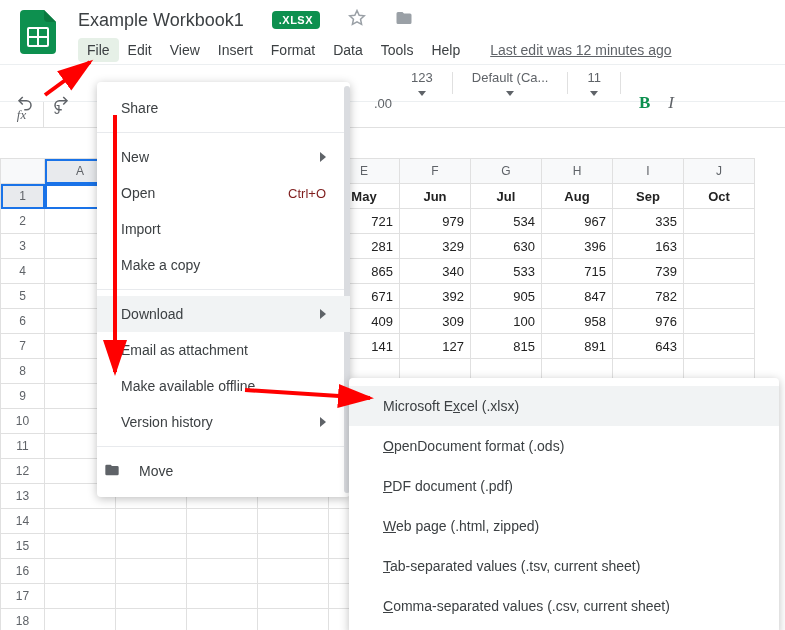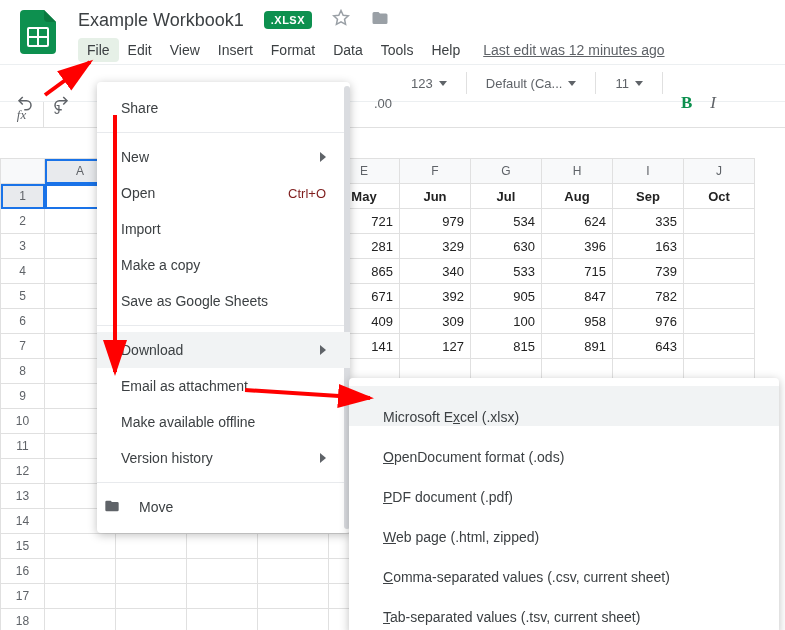--- a/index.html
+++ b/index.html
@@ -3,37 +3,37 @@
 <meta charset="utf-8">
 <style>
   * { box-sizing: border-box; }
   html,body { margin:0; padding:0; font-family: Arial, Helvetica, sans-serif; color:#3c4043; }
   body { width:785px; height:630px; overflow:hidden; position:relative; background:#fff; }
 
   
   .header { display:flex; align-items:flex-start; padding:6px 0 0 8px; }
   .logo { width:44px; height:44px; margin:4px 18px 0 8px; display:flex; align-items:center; justify-content:center; }
   .titleblock { flex:1; }
-  .titlerow { display:flex; align-items:center; gap:20px; height:28px; }
+  .titlerow { display:flex; align-items:center; gap:28px; height:28px; }
   .doctitle { font-size:18px; color:#3c4043; }
   .badge { background:#0d904f; color:#fff; font-size:11px; font-weight:bold; padding:3px 7px; border-radius:4px; letter-spacing:.5px; }
   .star,.folder { color:#9aa0a6; }
 
   
   .menubar { display:flex; align-items:center; gap:0; height:28px; margin-top:2px; font-size:14px; color:#3c4043; }
   .menubar .mi { padding:4px 9px; border-radius:4px; cursor:default; }
   .menubar .mi.active { background:#e6f0e7; }
-  .lastedit { margin-left:14px; color:#5f6368; text-decoration:underline; font-size:14px; }
+  .lastedit { margin-left:21px; color:#5f6368; text-decoration:underline; font-size:14px; }
 
   
   .toolbar { display:flex; align-items:center; height:38px; border-top:1px solid #eceff1; border-bottom:1px solid #eceff1; padding:0 10px; gap:6px; font-size:13px; color:#5f6368; }
   .tbitem { display:flex; align-items:center; gap:4px; padding:4px 6px;margin-top:40px; }
   .bold { color:#0d904f; font-weight:bold; font-size:17px; font-family:"Times New Roman",serif; }
   .italic { font-style:italic; font-size:17px; font-family:"Times New Roman",serif; color:#5f6368;}
-  .dd { border:1px solid transparent; padding:3px 6px; display:flex; align-items:center; gap:6px; }
+  .dd { border:1px solid transparent; padding:3px 6px; display:flex; align-items:center; gap:6px;flex-direction:column; }
   .caret { width:0;height:0;border-left:4px solid transparent;border-right:4px solid transparent;border-top:5px solid #5f6368; }
 
   
   .fxbar { display:flex; height:26px; border-bottom:1px solid #e0e0e0; font-size:13px; color:#5f6368; }
   .fx { width:44px; text-align:center; font-style:italic; font-family:serif; border-right:1px solid #e0e0e0; height:100%; line-height:26px;}
   .cellval { padding-left:10px; }
 
   
   .sheet { position:absolute; left:0; top:158px; right:0; bottom:0; font-size:13px; }
   table { border-collapse:collapse; table-layout:fixed; }
@@ -53,21 +53,21 @@
   
   .menu { position:absolute; background:#fff; border-radius:4px; box-shadow:0 2px 10px rgba(0,0,0,.25); padding:8px 0; font-size:14px; color:#3c4043; }
   .menu .row { display:flex; align-items:center; height:36px; padding:0 24px 0 24px; gap:12px; cursor:default; position:relative;}
   .menu .row.hover { background:#f1f3f4; }
   .menu .sep { height:1px; background:#e8eaed; margin:6px 0; }
   .menu .shortcut { margin-left:auto; color:#7f1d1d; font-size:13px;}
   .menu .arrow { margin-left:auto; width:0;height:0;border-top:5px solid transparent;border-bottom:5px solid transparent;border-left:6px solid #5f6368;}
   .filemenu { left:97px; top:82px; width:253px;text-align:right; }
   .filemenu .scrollhint { position:absolute; right:0; top:4px; bottom:4px; width:6px; background:#dadce0; border-radius:3px;}
   .submenu { left:349px; top:378px; width:430px; }
-  .submenu .row { height:40px; padding:0 28px 1px 34px;align-items:flex-end;}
+  .submenu .row { height:40px; padding:0 28px 1px 34px;}
   .ul { text-decoration:underline; }
   .moveicon { color:#5f6368; }
 
   
   .anno { position:absolute; left:0; top:0; pointer-events:none; }
 </style>
 </head>
 <body>
 
 <div class="header">
@@ -188,21 +188,21 @@
         </tr>
         <tr>
           <th class="rowhdr">2</th>
           <td></td>
           <td></td>
           <td></td>
           <td></td>
           <td>721</td>
           <td>979</td>
           <td>534</td>
-          <td>624</td>
+          <td>967</td>
           <td>335</td>
           <td></td>
         </tr>
         <tr>
           <th class="rowhdr">3</th>
           <td></td>
           <td></td>
           <td></td>
           <td></td>
           <td>281</td>
@@ -424,23 +424,20 @@
   <div class="row">
       <span>Open</span>
       <span class="shortcut">Ctrl+O</span>
     </div>
   <div class="row">
       <span>Import</span>
     </div>
   <div class="row">
       <span>Make a copy</span>
     </div>
-  <div class="row">
-      <span>Save as Google Sheets</span>
-    </div>
   <div class="sep"></div>
   <div class="row hover">
       <span>Download</span>
       <span class="arrow"></span>
     </div>
   <div class="row">
       <span>Email as attachment</span>
     </div>
   <div class="row">
       <span>Make available offline</span>
@@ -465,24 +462,24 @@
   <div class="row">
       <span><span class="ul">O</span><span>penDocument format (.ods)</span></span>
     </div>
   <div class="row">
       <span><span class="ul">P</span><span>DF document (.pdf)</span></span>
     </div>
   <div class="row">
       <span><span class="ul">W</span><span>eb page (.html, zipped)</span></span>
     </div>
   <div class="row">
+      <span><span class="ul">T</span><span>ab-separated values (.tsv, current sheet)</span></span>
+    </div>
+  <div class="row">
       <span><span class="ul">C</span><span>omma-separated values (.csv, current sheet)</span></span>
-    </div>
-  <div class="row">
-      <span><span class="ul">T</span><span>ab-separated values (.tsv, current sheet)</span></span>
     </div>
 </div>
 
 <svg class="anno" width="785" height="630">
   <defs>
       <marker id="ah" markerWidth="10" markerHeight="10" refX="8" refY="3" orient="auto">
         <path d="M0,0 L9,3 L0,6 z" fill="#ff0000"></path>
       </marker>
     </defs>
   <line x1="45" y1="95" x2="90" y2="62" stroke="#ff0000" stroke-width="4" marker-end="url(#ah)"></line>

